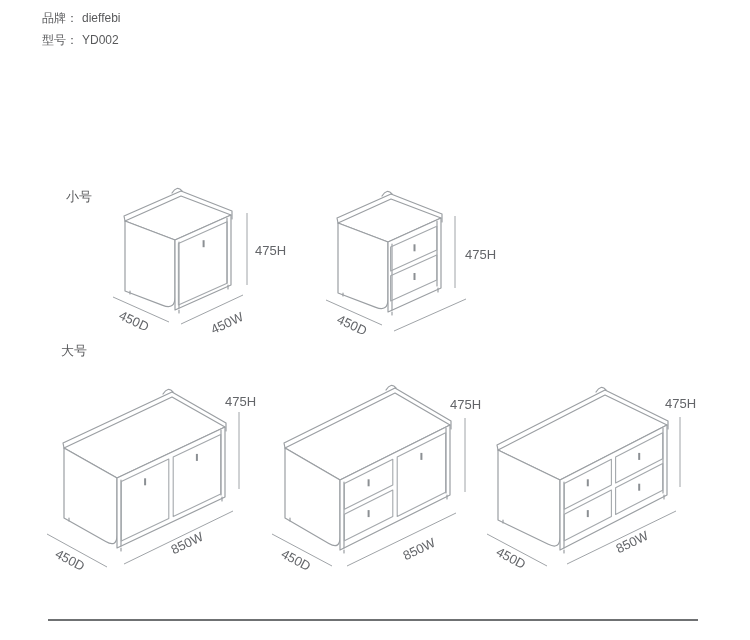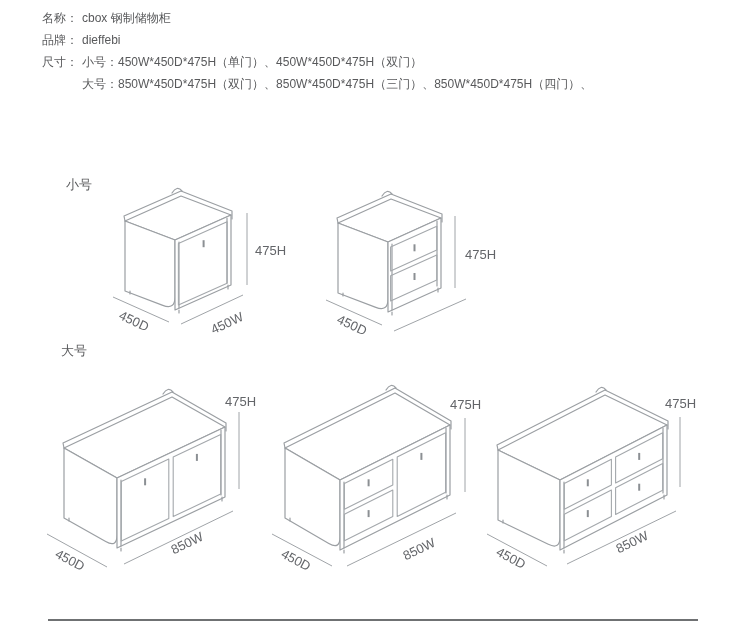--- a/index.html
+++ b/index.html
@@ -3,52 +3,45 @@
 <meta charset="utf-8">
 <style>
   html,body{margin:0;padding:0;background:#fff;}
   .page{position:relative;width:750px;height:640px;background:#ffffff;overflow:hidden;
         font-family:"Liberation Sans","DejaVu Sans",sans-serif;}
   .specs{position:absolute;left:42px;top:7px;width:660px;font-size:12px;color:#58595b;line-height:22px;}
   .spec-row{display:flex;align-items:flex-start;}
   .spec-label{flex:0 0 40px;white-space:nowrap;}
   .spec-value{flex:1 1 auto;}
   .section-label{position:absolute;font-size:13px;color:#58595b;}
-  #label-small{left:66px;top:176px;}
+  #label-small{left:66px;top:188px;}
   #label-large{left:61px;top:342px;}
   #drawings{position:absolute;left:0;top:0;}
   .face{fill:#ffffff;stroke:#9b9fa3;stroke-width:1.2;stroke-linejoin:round;}
   .ln{fill:none;stroke:#9b9fa3;stroke-width:1.2;stroke-linejoin:round;stroke-linecap:round;}
   .panel{fill:none;stroke:#a4a8ac;stroke-width:1.1;stroke-linejoin:round;}
   .tick{fill:none;stroke:#8b8f93;stroke-width:2;}
   .dimline{fill:none;stroke:#a0a4a8;stroke-width:1;}
   .dim{position:absolute;font-size:13px;color:#636569;white-space:nowrap;}
   .dim.rot{transform-origin:center center;}
   .divider{position:absolute;left:48px;top:619px;width:650px;height:2px;background:#6f7173;}
 </style>
 </head>
 <body>
 
 <div class="page">
 
   <div class="specs">
     <div class="spec-row">
-      <span class="spec-label">名称：</span>
-      <span class="spec-value">cbox 钢制储物柜</span>
-    </div>
-    <div class="spec-row">
       <span class="spec-label">品牌：</span>
       <span class="spec-value">dieffebi</span>
     </div>
     <div class="spec-row">
-      <span class="spec-label">尺寸：</span>
-      <span class="spec-value">
-        <div>小号：450W*450D*475H（单门）、450W*450D*475H（双门）</div>
-        <div>大号：850W*450D*475H（双门）、850W*450D*475H（三门）、850W*450D*475H（四门）、</div>
-      </span>
+      <span class="spec-label">型号：</span>
+      <span class="spec-value">YD002</span>
     </div>
   </div>
 
   <div class="section-label" id="label-small">小号</div>
   <div class="section-label" id="label-large">大号</div>
 
   <svg id="drawings" width="750" height="640" viewBox="0 0 750 640" xmlns="http://www.w3.org/2000/svg">
       <g>
         <path class="face" d="M125 221 L181 196 L231 215 L175 240 Z"></path>
         <path class="ln" d="M124 216 L181 191 L232 211 M124 216 L125 221 M232 211 L232 219"></path>

